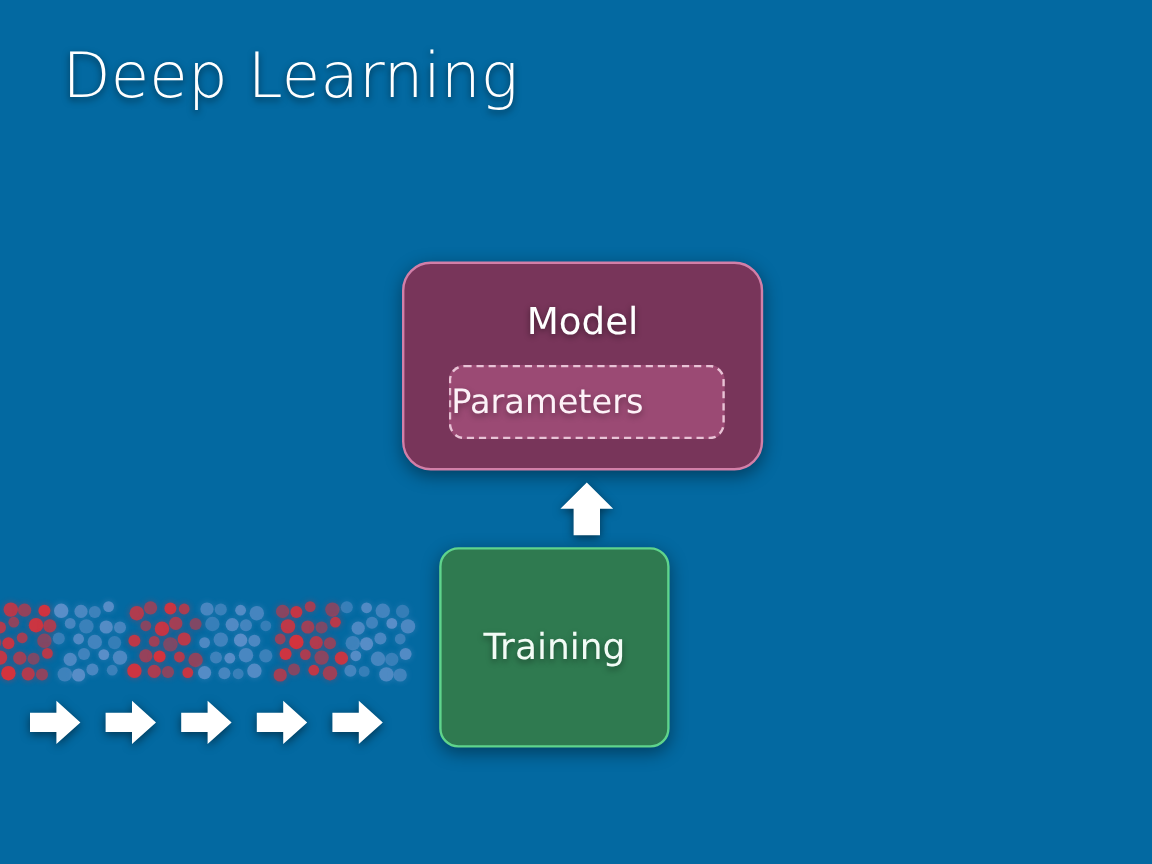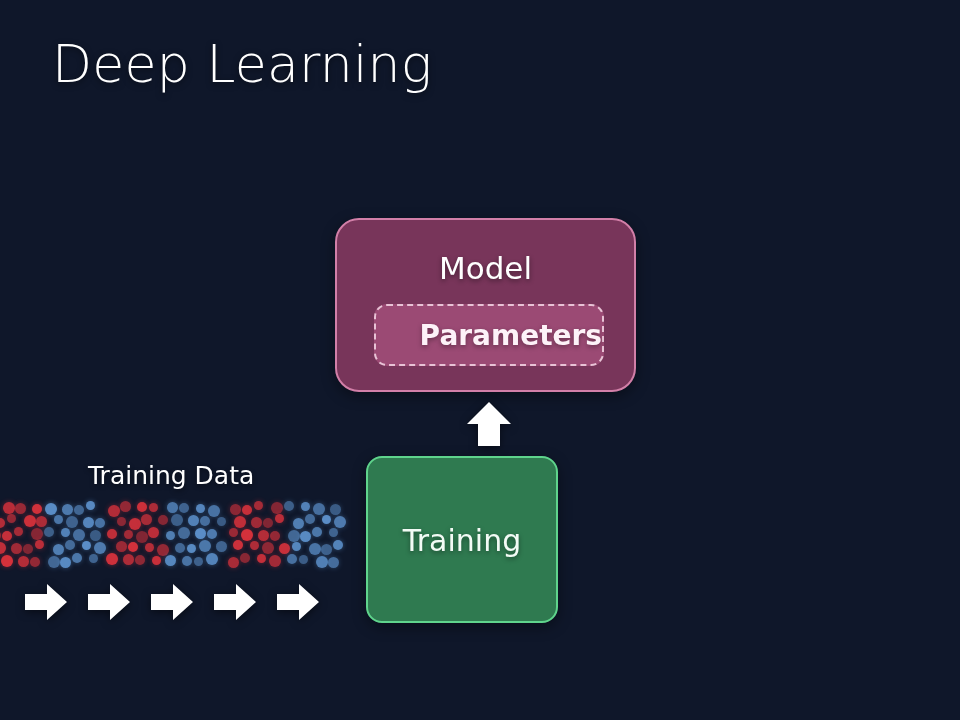--- a/index.html
+++ b/index.html
@@ -15,21 +15,21 @@
     font-family: "DejaVu Sans", "Liberation Sans", sans-serif;
     position: relative;
   }
 
   #slide {
     position: absolute;
     left: 0;
     top: 0;
     width: 960px;
     height: 720px;
-    background: #0f172a;
+    background: #0369a1;
     overflow: hidden;
   }
 
   
   #slide-title {
     position: absolute;
     left: 52px;
     top: 34px;
     font-size: 52px;
     font-weight: 300;
@@ -75,23 +75,23 @@
     background: #9b4a74;
     border: 2.5px dashed #e9c3d6;
     border-radius: 13px;
   }
   #parameters-label {
     position: absolute;
     left: 0;
     right: 0;
     top: 50%;
     transform: translateY(-50%);
-    text-align: right;
+    text-align: left;
     font-size: 28px;
-    font-weight: 700;
+    font-weight: 400;
     color: #fdf2f8;
     text-shadow: 0 2px 5px rgba(0,0,0,0.35);
   }
 
   
   #training-box {
     position: absolute;
     left: 366px;
     top: 456px;
     width: 192px;
@@ -202,21 +202,20 @@
   <div id="up-arrow">
     <svg viewBox="0 0 46 48" xmlns="http://www.w3.org/2000/svg">
       <polygon points="23,2 45,24 34,24 34,46 12,46 12,24 1,24" fill="#ffffff"></polygon>
     </svg>
   </div>
 
   <div id="training-box">
     <div id="training-label">Training</div>
   </div>
 
-  <div id="training-data-label">Training Data</div>
 
   <div id="data-clusters">
       <div class="data-group" style="left: 0px;">
         <div class="dot-cluster red">
           <div class="dot red" style="left: 15px; top: -1px; width: 12px; height: 12px; opacity: 0.84;"></div>
           <div class="dot red" style="left: 27px; top: 0px; width: 11px; height: 11px; opacity: 0.68;"></div>
           <div class="dot red" style="left: 44px; top: 1px; width: 10px; height: 10px; opacity: 0.97;"></div>
           <div class="dot red" style="left: 7px; top: 15px; width: 10px; height: 10px; opacity: 0.81;"></div>
           <div class="dot red" style="left: 19px; top: 11px; width: 9px; height: 9px; opacity: 0.65;"></div>
           <div class="dot red" style="left: 36px; top: 12px; width: 12px; height: 12px; opacity: 0.94;"></div>

